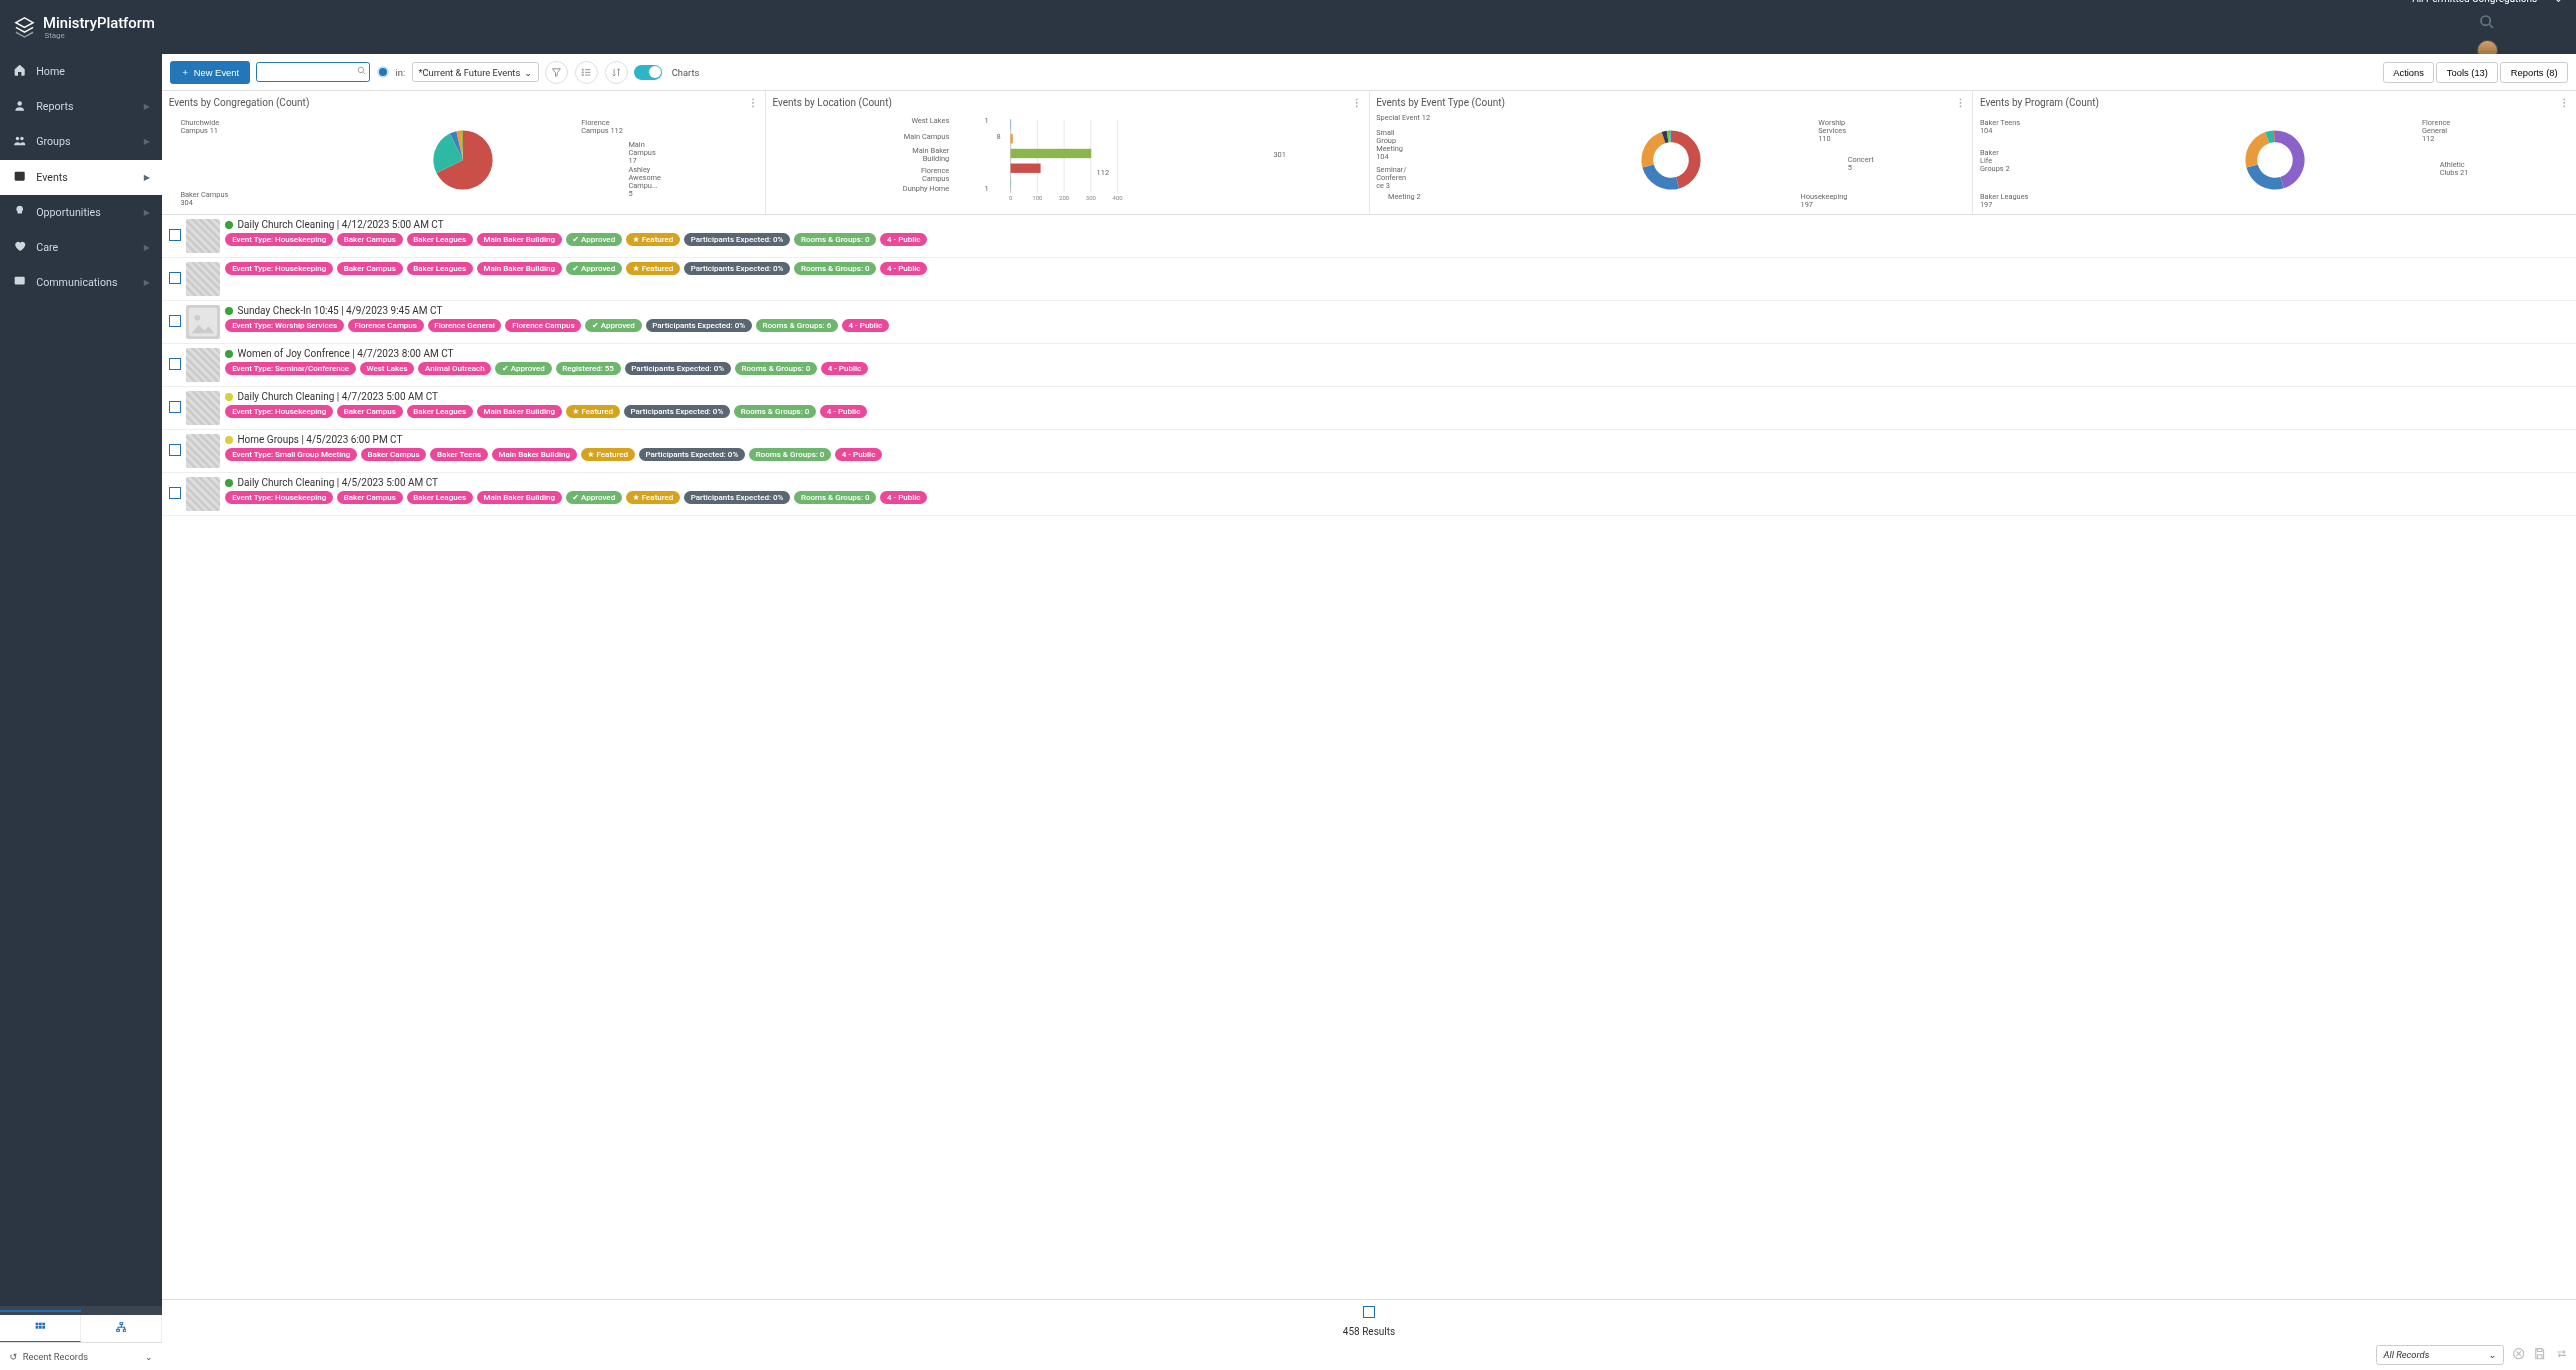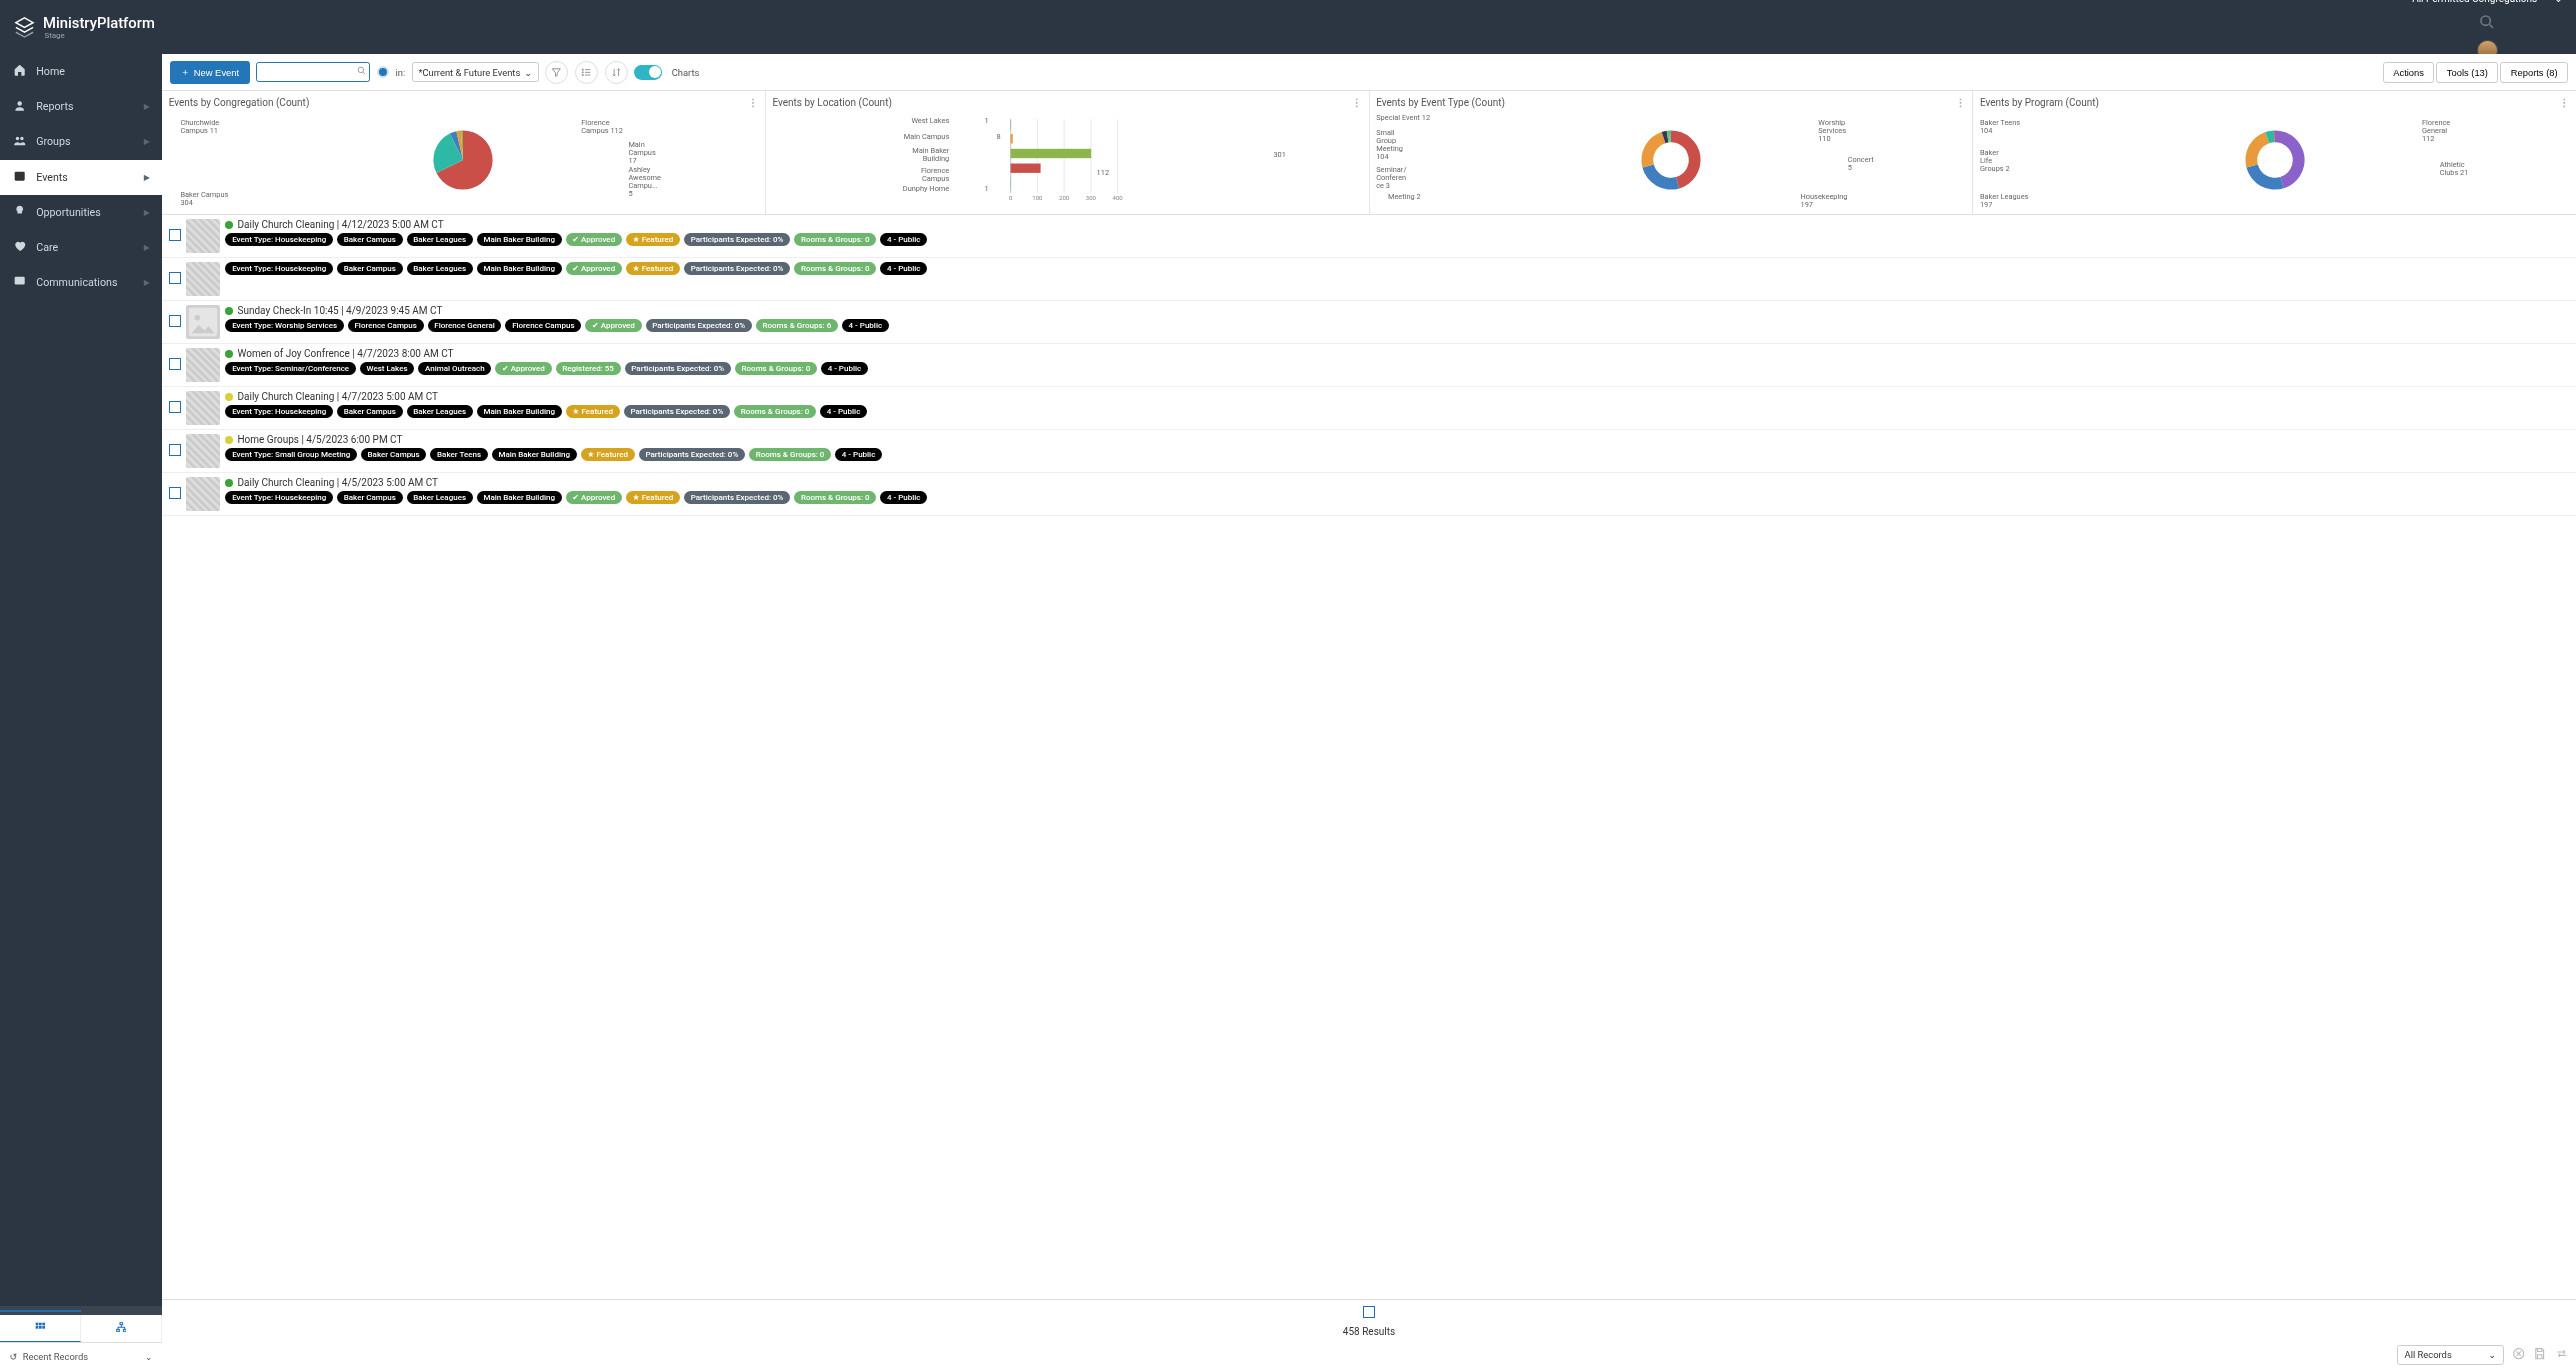--- a/index.html
+++ b/index.html
@@ -58,32 +58,32 @@
 .list-area { flex:1; overflow-y:auto; }
 .event-row { display:flex; align-items:flex-start; gap:5.4px; padding:4px 6.7px; border-bottom:0.7px solid #eee;}
 .chk { width:12px; height:12px; border:1.3px solid #1e6fb5; margin-top:9.4px; cursor:pointer; flex-shrink:0;}
 .thumb { width:34px; height:34px; background:#d0d0d0; border-radius:2px; flex-shrink:0; overflow:hidden;}
 .event-body { flex:1; min-width:0;}
 .event-title-line { display:flex; align-items:center; gap:4px; margin-bottom:2.7px;}
 .status-dot { width:8px; height:8px; border-radius:50%; flex-shrink:0;}
 .event-title { font-size:10px; color:#333;}
 .pills { display:flex; flex-wrap:wrap; gap:4px;}
 .pill { padding:2px 6.7px; border-radius:8px; font-size:8px; color:#fff; font-weight:500;}
-.p-gray { background:#000000;}
+.p-gray { background:#ec4899;}
 .p-green { background:#6eb56e;}
 .p-yellow { background:#d6a31e;}
 .p-dark { background:#5a6672;}
 .star { margin-right:2px;}
 .check-c { margin-right:2px;}
 
 .footer-bar { display:flex; align-items:center; gap:8px; padding:5.4px 8px; border-top:0.7px solid #ddd; background:#fff;flex-direction:column;}
 .footer-bar .chk { margin-top:0;}
 .results { font-size:10px; color:#333;}
 .footer-right { margin-left:auto; display:flex; align-items:center; gap:8px;}
-.records-sel { border:0.7px solid #ccc; border-radius:2.7px; padding:3.4px 6.7px; width:107px; cursor:pointer; display:flex; justify-content:space-between; align-items:center;}
+.records-sel { border:0.7px solid #ccc; border-radius:2.7px; padding:3.4px 6.7px; width:128px; cursor:pointer; display:flex; justify-content:space-between; align-items:center;font-style:italic;}
 .foot-icon { color:#bbb; cursor:pointer;}
 .placeholder-img { width:100%; height:100%; background: repeating-linear-gradient(45deg,#ccc,#ccc 2.7px,#ddd 2.7px,#ddd 5.4px);}
 </style>
 </head>
 <body>
 
 <div class="app">
   <div class="topbar">
     <div class="brand">
       <svg class="brand-logo" viewBox="0 0 24 24" fill="none" stroke="#fff" stroke-width="1.5">

